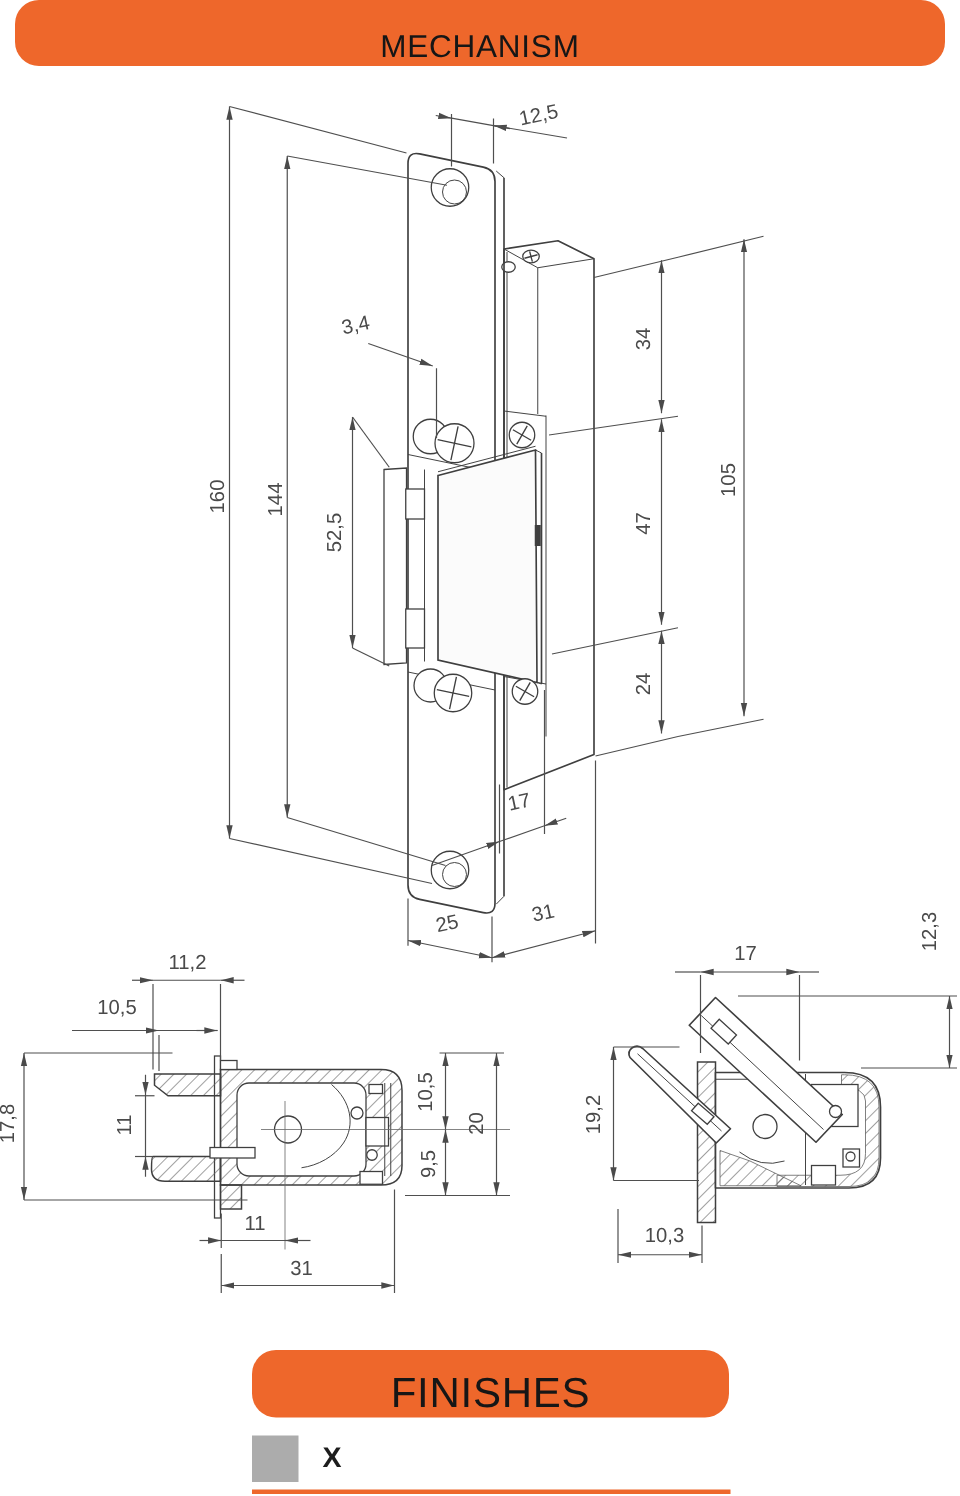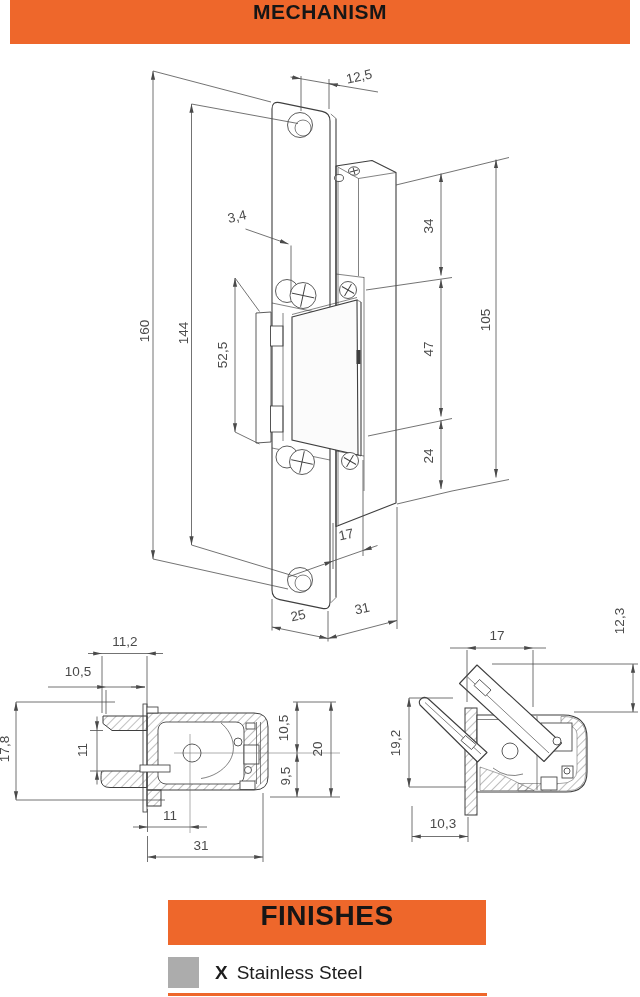--- a/index.html
+++ b/index.html
@@ -1,20 +1,20 @@
 <!DOCTYPE html>
 <html><head>
 <meta charset="utf-8">
 <style>
   html,body{margin:0;padding:0;background:#fff;}
   body{width:640px;height:997px;position:relative;overflow:hidden;
        font-family:"Liberation Sans",sans-serif;}
   .bar{position:absolute;background:#EE672B;color:#161616;display:flex;
-       align-items:flex-start;justify-content:center;font-weight:bold;
-       font-size:21px;letter-spacing:.5px;}
+       align-items:flex-end;justify-content:center;font-weight:normal;
+       font-size:21px;letter-spacing:.5px;border-radius:16px;}
   #mech-bar{left:10px;top:0;width:620px;height:44px;}
   #fin-bar{left:168px;top:900px;width:318px;height:45px;font-size:28px;}
   #swatch-row{position:absolute;left:168px;top:957px;height:31px;display:flex;
        align-items:center;}
   #swatch{width:31px;height:31px;background:#ACACAC;}
   #swatch-text{margin-left:16px;font-size:19px;color:#1d1d1d;display:flex;align-items:baseline;}
   #swatch-text .code{font-weight:bold;margin-right:9px;}
   #bottom-rule{position:absolute;left:168px;top:993px;width:319px;height:3px;background:#EE672B;}
   svg{position:absolute;left:0;top:0;}
   .olw{fill:#fff;stroke:#3f3f3f;stroke-width:1.1;stroke-linejoin:round;}
@@ -275,17 +275,16 @@
 </svg>
 
 <div class="bar" id="fin-bar">
   <span>FINISHES</span>
 </div>
 
 <div id="swatch-row">
   <div id="swatch"></div>
   <div id="swatch-text">
     <span class="code">X</span>
-    <span>Stainless Steel</span>
   </div>
 </div>
 
 <div id="bottom-rule"></div>
 
 </body></html>

